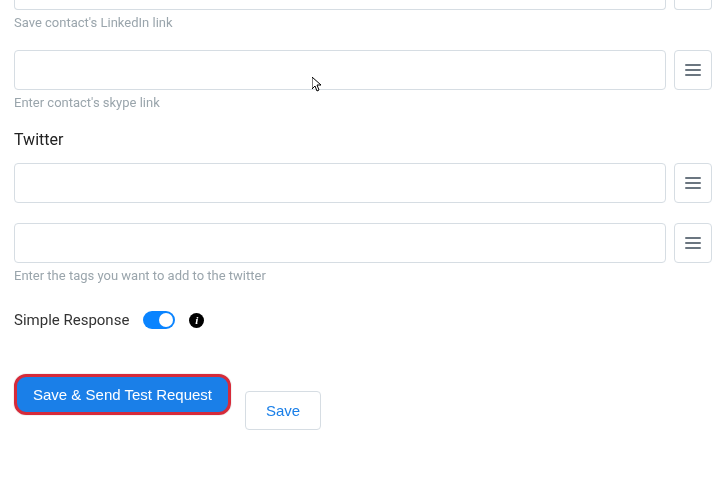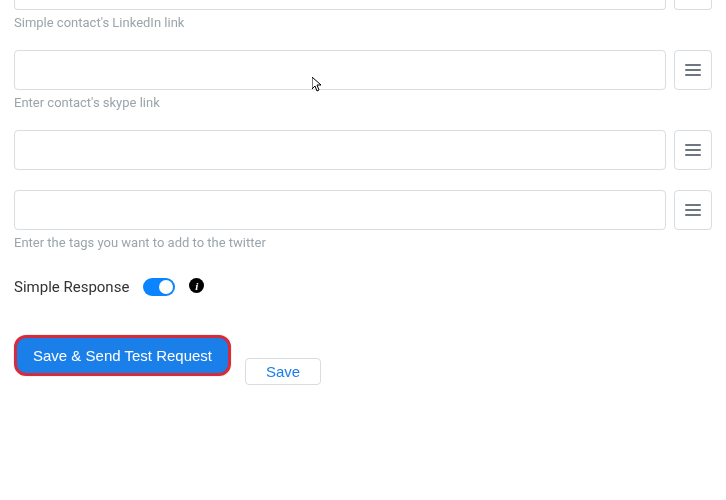--- a/index.html
+++ b/index.html
@@ -82,21 +82,21 @@
     }
     .menu-icon-lines span {
       display: block;
       width: 16px;
       height: 2px;
       background: #6b7680;
       border-radius: 1px;
     }
     .toggle-row {
       display: flex;
-      align-items: flex-start;
+      align-items: center;
       gap: 14px;
       margin-top: 28px;
       margin-bottom: 30px;
     }
     .toggle-label {
       font-size: 15px;
       color: #333;
     }
     .toggle {
       position: relative;
@@ -143,58 +143,59 @@
       padding: 9px 16px;
       font-size: 15px;
       cursor: pointer;
       box-shadow: 0 0 0 1px rgba(0,0,0,0.05);
     }
     .secondary-btn {
       background: #fff;
       color: #1a7fe8;
       border: 1px solid #d6dde3;
       border-radius: 4px;
-      padding: 4px 20px;
+      padding: 10px 20px;
       font-size: 15px;
       cursor: pointer;
       margin-top: 32px;
     }
     .cursor {
       position: absolute;
       left: 312px;
       top: 77px;
       pointer-events: none;
     }
   </style>
 </head>
 <body>
 
 <div class="field-group">
   <div class="partial-input-row">
     <div class="partial-input"></div>
     <div class="partial-btn"></div>
   </div>
-  <div class="helper-text">Simple contact's LinkedIn link</div>
+  <div class="helper-text">Save contact's LinkedIn link</div>
 </div>
 
 <div class="field-group">
   <div class="input-row">
     <input type="text" class="text-input" value="" style="">
     <button class="menu-btn">
       <span class="menu-icon-lines">
         <span></span>
           <span></span>
           <span></span>
       </span>
     </button>
   </div>
   <div class="helper-text">Enter contact's skype link</div>
 </div>
 
 <div class="field-group">
+  <label class="label">Twitter</label>
   <div class="input-row">
     <input type="text" class="text-input" value="" style="">
     <button class="menu-btn">
       <span class="menu-icon-lines">
         <span></span>
           <span></span>
           <span></span>
       </span>
     </button>
   </div>

